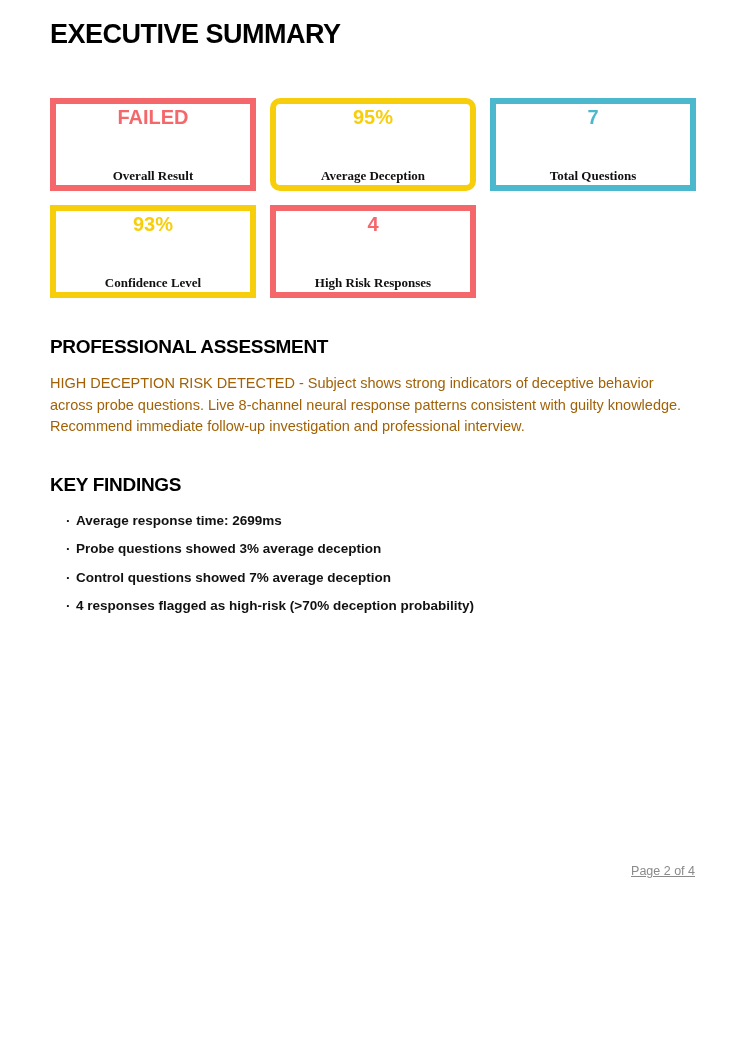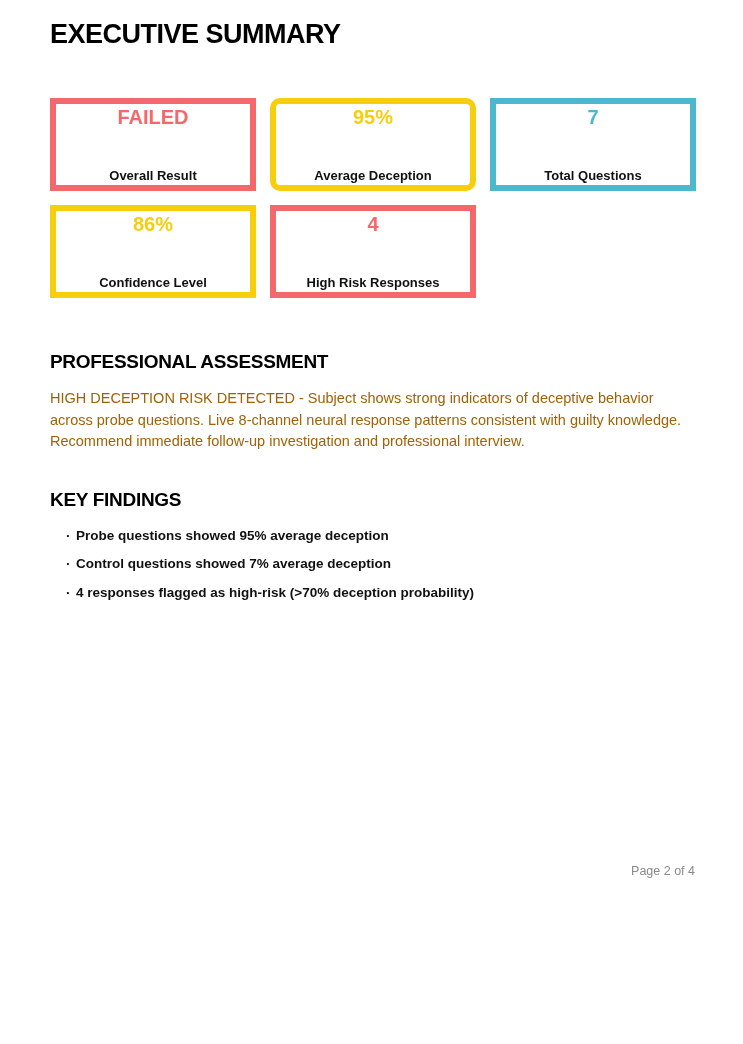--- a/index.html
+++ b/index.html
@@ -44,28 +44,29 @@
     font-size: 20px;
     font-weight: bold;
     line-height: 1;
     margin-bottom: 13px;
   }
   .stat-label {
     font-size: 13px;
     font-weight: bold;
     color: #111111;
     line-height: 1;
+    font-family: Liberation Serif, serif;
   }
   .section-heading {
     font-size: 19px;
     font-weight: bold;
     letter-spacing: -0.3px;
     color: #000000;
   }
-  .assessment-heading { margin-top: 53px; }
+  .assessment-heading { margin-top: 38px; }
   .assessment-body {
     margin-top: 15px;
     width: 645px;
     font-size: 14.5px;
     line-height: 21.5px;
     color: #a16207;
   }
   .findings-heading { margin-top: 36px; }
   .findings-list {
     margin-top: 17px;
@@ -87,20 +88,21 @@
     left: 0;
     top: 0;
     font-weight: bold;
   }
   .page-footer {
     position: absolute;
     right: 48px;
     bottom: 26px;
     font-size: 12.5px;
     color: #8a8a8a;
+    text-decoration: underline;
   }
 </style>
 </head>
 <body>
 
 <div class="page">
 
   <h1 class="doc-title">EXECUTIVE SUMMARY</h1>
 
   <div class="stats-grid">
@@ -110,34 +112,35 @@
     </div>
     <div class="stat-card" style="border-color: rgb(247, 206, 12); border-radius: 10px;">
       <div class="stat-value" style="color: rgb(247, 206, 12);">95%</div>
       <div class="stat-label">Average Deception</div>
     </div>
     <div class="stat-card" style="border-color: rgb(76, 184, 206);">
       <div class="stat-value" style="color: rgb(76, 184, 206);">7</div>
       <div class="stat-label">Total Questions</div>
     </div>
     <div class="stat-card" style="border-color: rgb(247, 206, 12);">
-      <div class="stat-value" style="color: rgb(247, 206, 12);">86%</div>
+      <div class="stat-value" style="color: rgb(247, 206, 12);">93%</div>
       <div class="stat-label">Confidence Level</div>
     </div>
     <div class="stat-card" style="border-color: rgb(244, 104, 107);">
       <div class="stat-value" style="color: rgb(244, 104, 107);">4</div>
       <div class="stat-label">High Risk Responses</div>
     </div>
   </div>
 
   <h2 class="section-heading assessment-heading">PROFESSIONAL ASSESSMENT</h2>
   <p class="assessment-body">HIGH DECEPTION RISK DETECTED - Subject shows strong indicators of deceptive behavior across probe questions. Live 8-channel neural response patterns consistent with guilty knowledge. Recommend immediate follow-up investigation and professional interview.</p>
 
   <h2 class="section-heading findings-heading">KEY FINDINGS</h2>
   <ul class="findings-list">
-    <li>Probe questions showed 95% average deception</li>
+    <li>Average response time: 2699ms</li>
+    <li>Probe questions showed 3% average deception</li>
     <li>Control questions showed 7% average deception</li>
     <li>4 responses flagged as high-risk (&gt;70% deception probability)</li>
   </ul>
 
   <div class="page-footer">Page 2 of 4</div>
 
 </div>
 
 </body></html>

